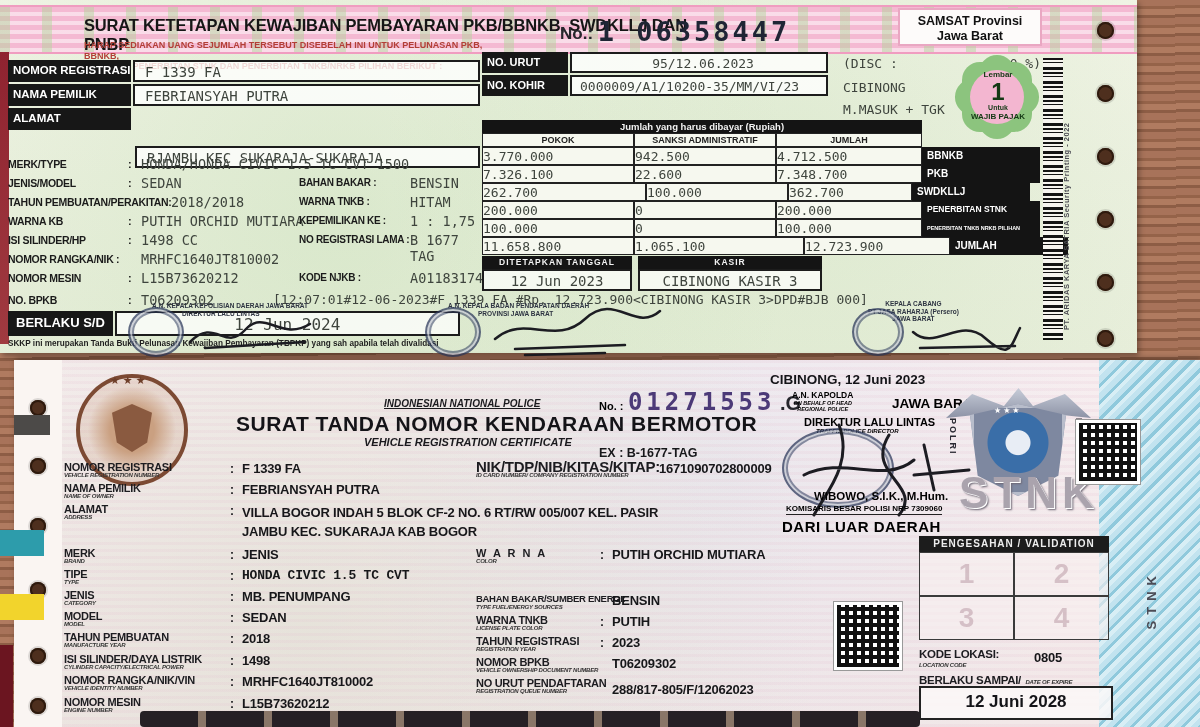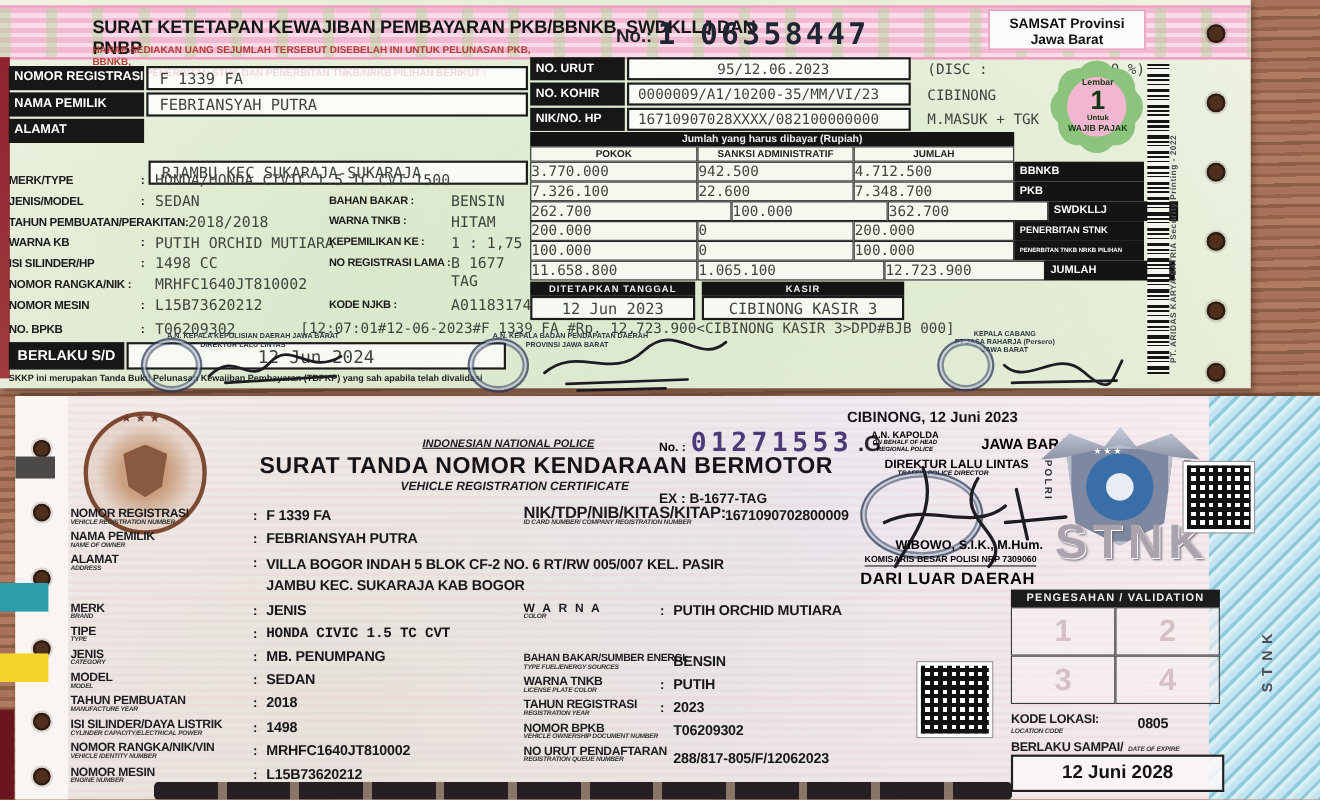--- a/index.html
+++ b/index.html
@@ -203,24 +203,20 @@
     <div class="abs b" style="left:8px;top:339px;width:470px;font-size:8.2px;color:#1e1e1e;">SKKP ini merupakan Tanda Bukti Pelunasan Kewajiban Pembayaran (TBPKP) yang sah apabila telah divalidasi</div>
 
     <div class="inforow abs" style="top:52px;">
       <div class="lblcell">NO. URUT</div>
       <div class="vcell dm" style="text-align:center;">95/12.06.2023</div>
     </div>
     <div class="inforow abs" style="top:75px;">
       <div class="lblcell">NO. KOHIR</div>
       <div class="vcell dm">0000009/A1/10200-35/MM/VI/23</div>
     </div>
-    <div class="inforow abs" style="top:98px;">
-      <div class="lblcell">NIK/NO. HP</div>
-      <div class="vcell dm">16710907028XXXX/082100000000</div>
-    </div>
     <div class="abs dm" style="left:843px;top:56px;width:198px;font-size:13px;display:flex;justify-content:space-between;">
       <span>(DISC :</span>
         <span>0 %)</span>
     </div>
     <div class="abs dm" style="left:843px;top:80px;font-size:13px;">CIBINONG</div>
     <div class="abs dm" style="left:843px;top:102px;font-size:13px;">M.MASUK + TGK</div>
 
     <div class="sheet abs">
       <div class="petal"></div>
       <div class="petal petal2"></div>
@@ -243,23 +239,23 @@
         <div class="amt-c dm" style="width:146px;">4.712.500</div>
         <div class="amt-n" style="width:118px;">BBNKB</div>
       </div>
       <div style="display:flex;">
         <div class="amt-c dm" style="width:152px;">7.326.100</div>
         <div class="amt-c dm" style="width:142px;">22.600</div>
         <div class="amt-c dm" style="width:146px;">7.348.700</div>
         <div class="amt-n" style="width:118px;">PKB</div>
       </div>
       <div style="display:flex;">
-        <div class="amt-c dm" style="width:183px;">262.700</div>
+        <div class="amt-c dm" style="width:164px;">262.700</div>
         <div class="amt-c dm" style="width:142px;">100.000</div>
-        <div class="amt-c dm" style="width:146px;">362.700</div>
+        <div class="amt-c dm" style="width:124px;">362.700</div>
         <div class="amt-n" style="width:118px;">SWDKLLJ</div>
       </div>
       <div style="display:flex;">
         <div class="amt-c dm" style="width:152px;">200.000</div>
         <div class="amt-c dm" style="width:142px;">0</div>
         <div class="amt-c dm" style="width:146px;">200.000</div>
         <div class="amt-n" style="width:118px;font-size:8.5px;">PENERBITAN STNK</div>
       </div>
       <div style="display:flex;">
         <div class="amt-c dm" style="width:152px;">100.000</div>

